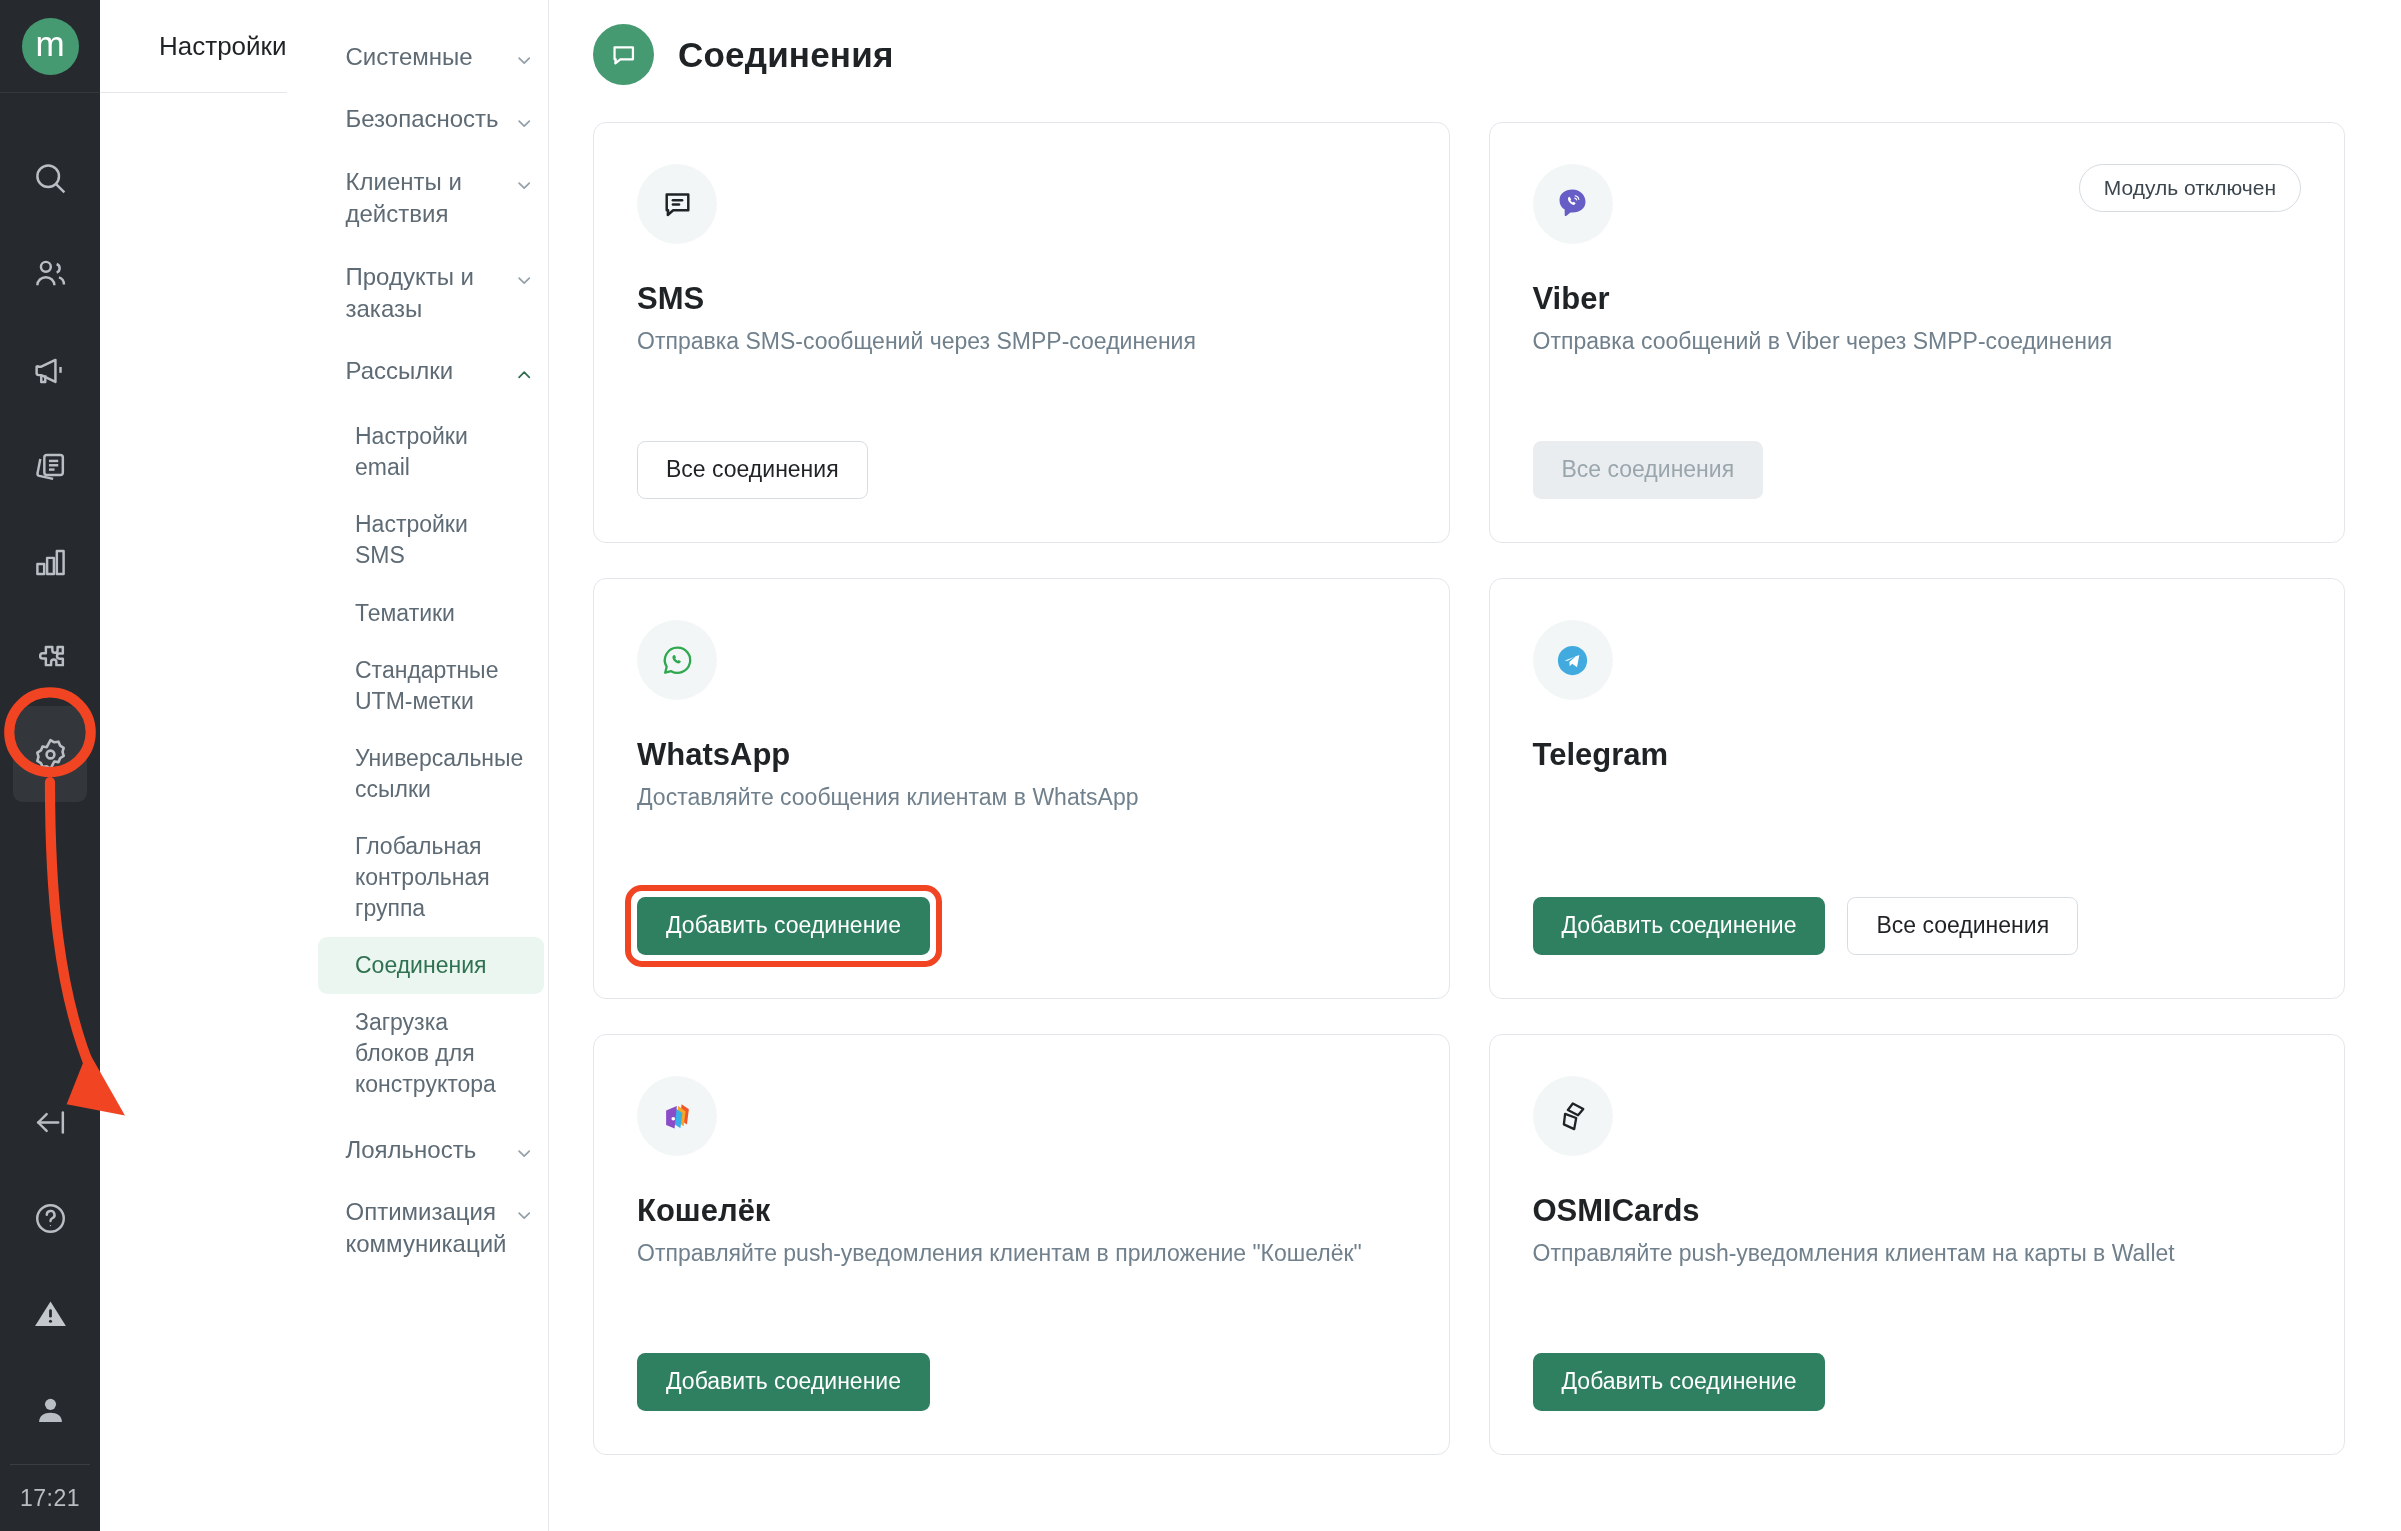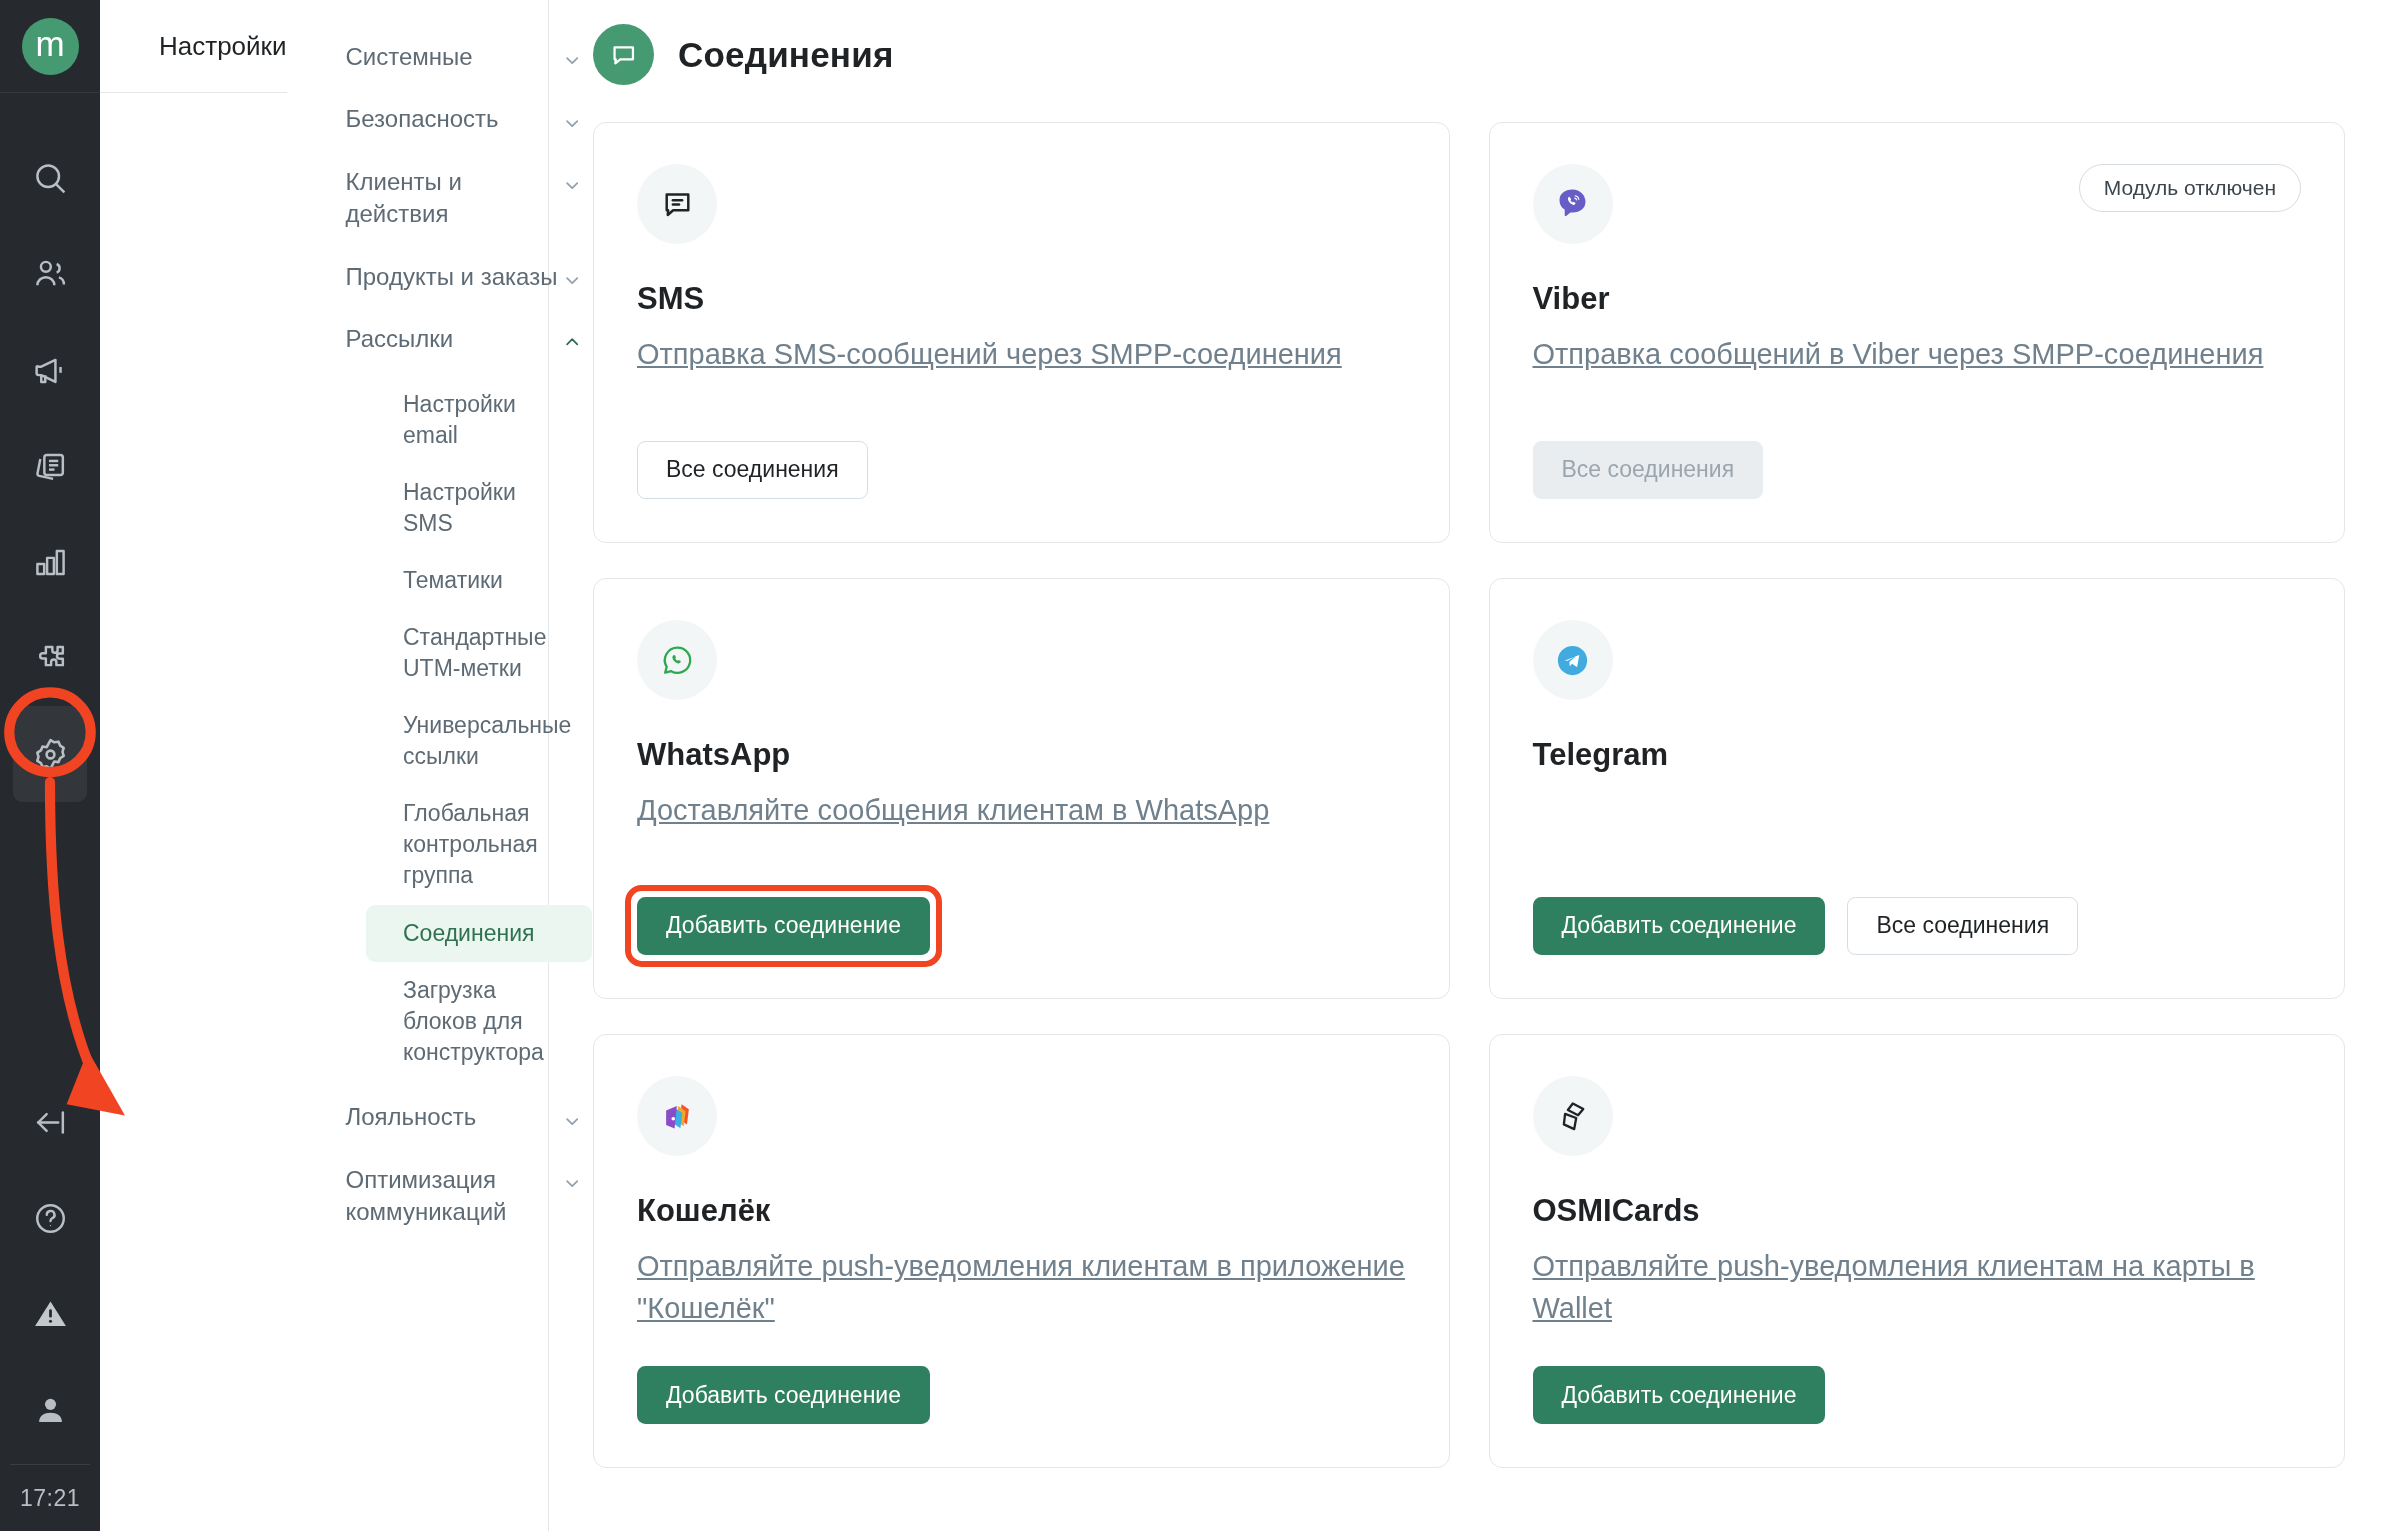--- a/index.html
+++ b/index.html
@@ -134,21 +134,20 @@
   }
   .chev {
     width: 20.4px; height: 20.4px;
     flex: 0 0 auto;
     margin-top: 9.3px;
     color: #93a0aa;
   }
   .chev.up { color: #2f6b4f; }
   .nav-sub {
     padding: 5.6px 31.5px 5.6px 31.5px;
-    margin-left: 48px;
   }
   .nav-sub-item {
     font-size: 23px;
     color: #5e6b75;
     line-height: 1.35;
     padding: 13px 20.4px 13px 37px;
     border-radius: 9.3px;
     cursor: pointer;
   }
   .nav-sub-item.active {
@@ -220,26 +219,25 @@
     color: #3c464e;
     white-space: nowrap;
   }
   .card-title {
     font-size: 31px;
     font-weight: 700;
     color: #1f2326;
     margin-top: 37px;
   }
   .card-desc {
-    font-size: 29px;
+    font-size: 23px;
     color: #70808c;
-    margin-top: 16px;
+    margin-top: 8px;
     line-height: 1.45;
     max-width: 796px;
-    text-decoration: underline;
   }
   .card-actions {
     margin-top: auto;
     display: flex;
     align-items: center;
     gap: 22px;
     padding-top: 37px;
   }
   .btn {
     font-size: 23px;

